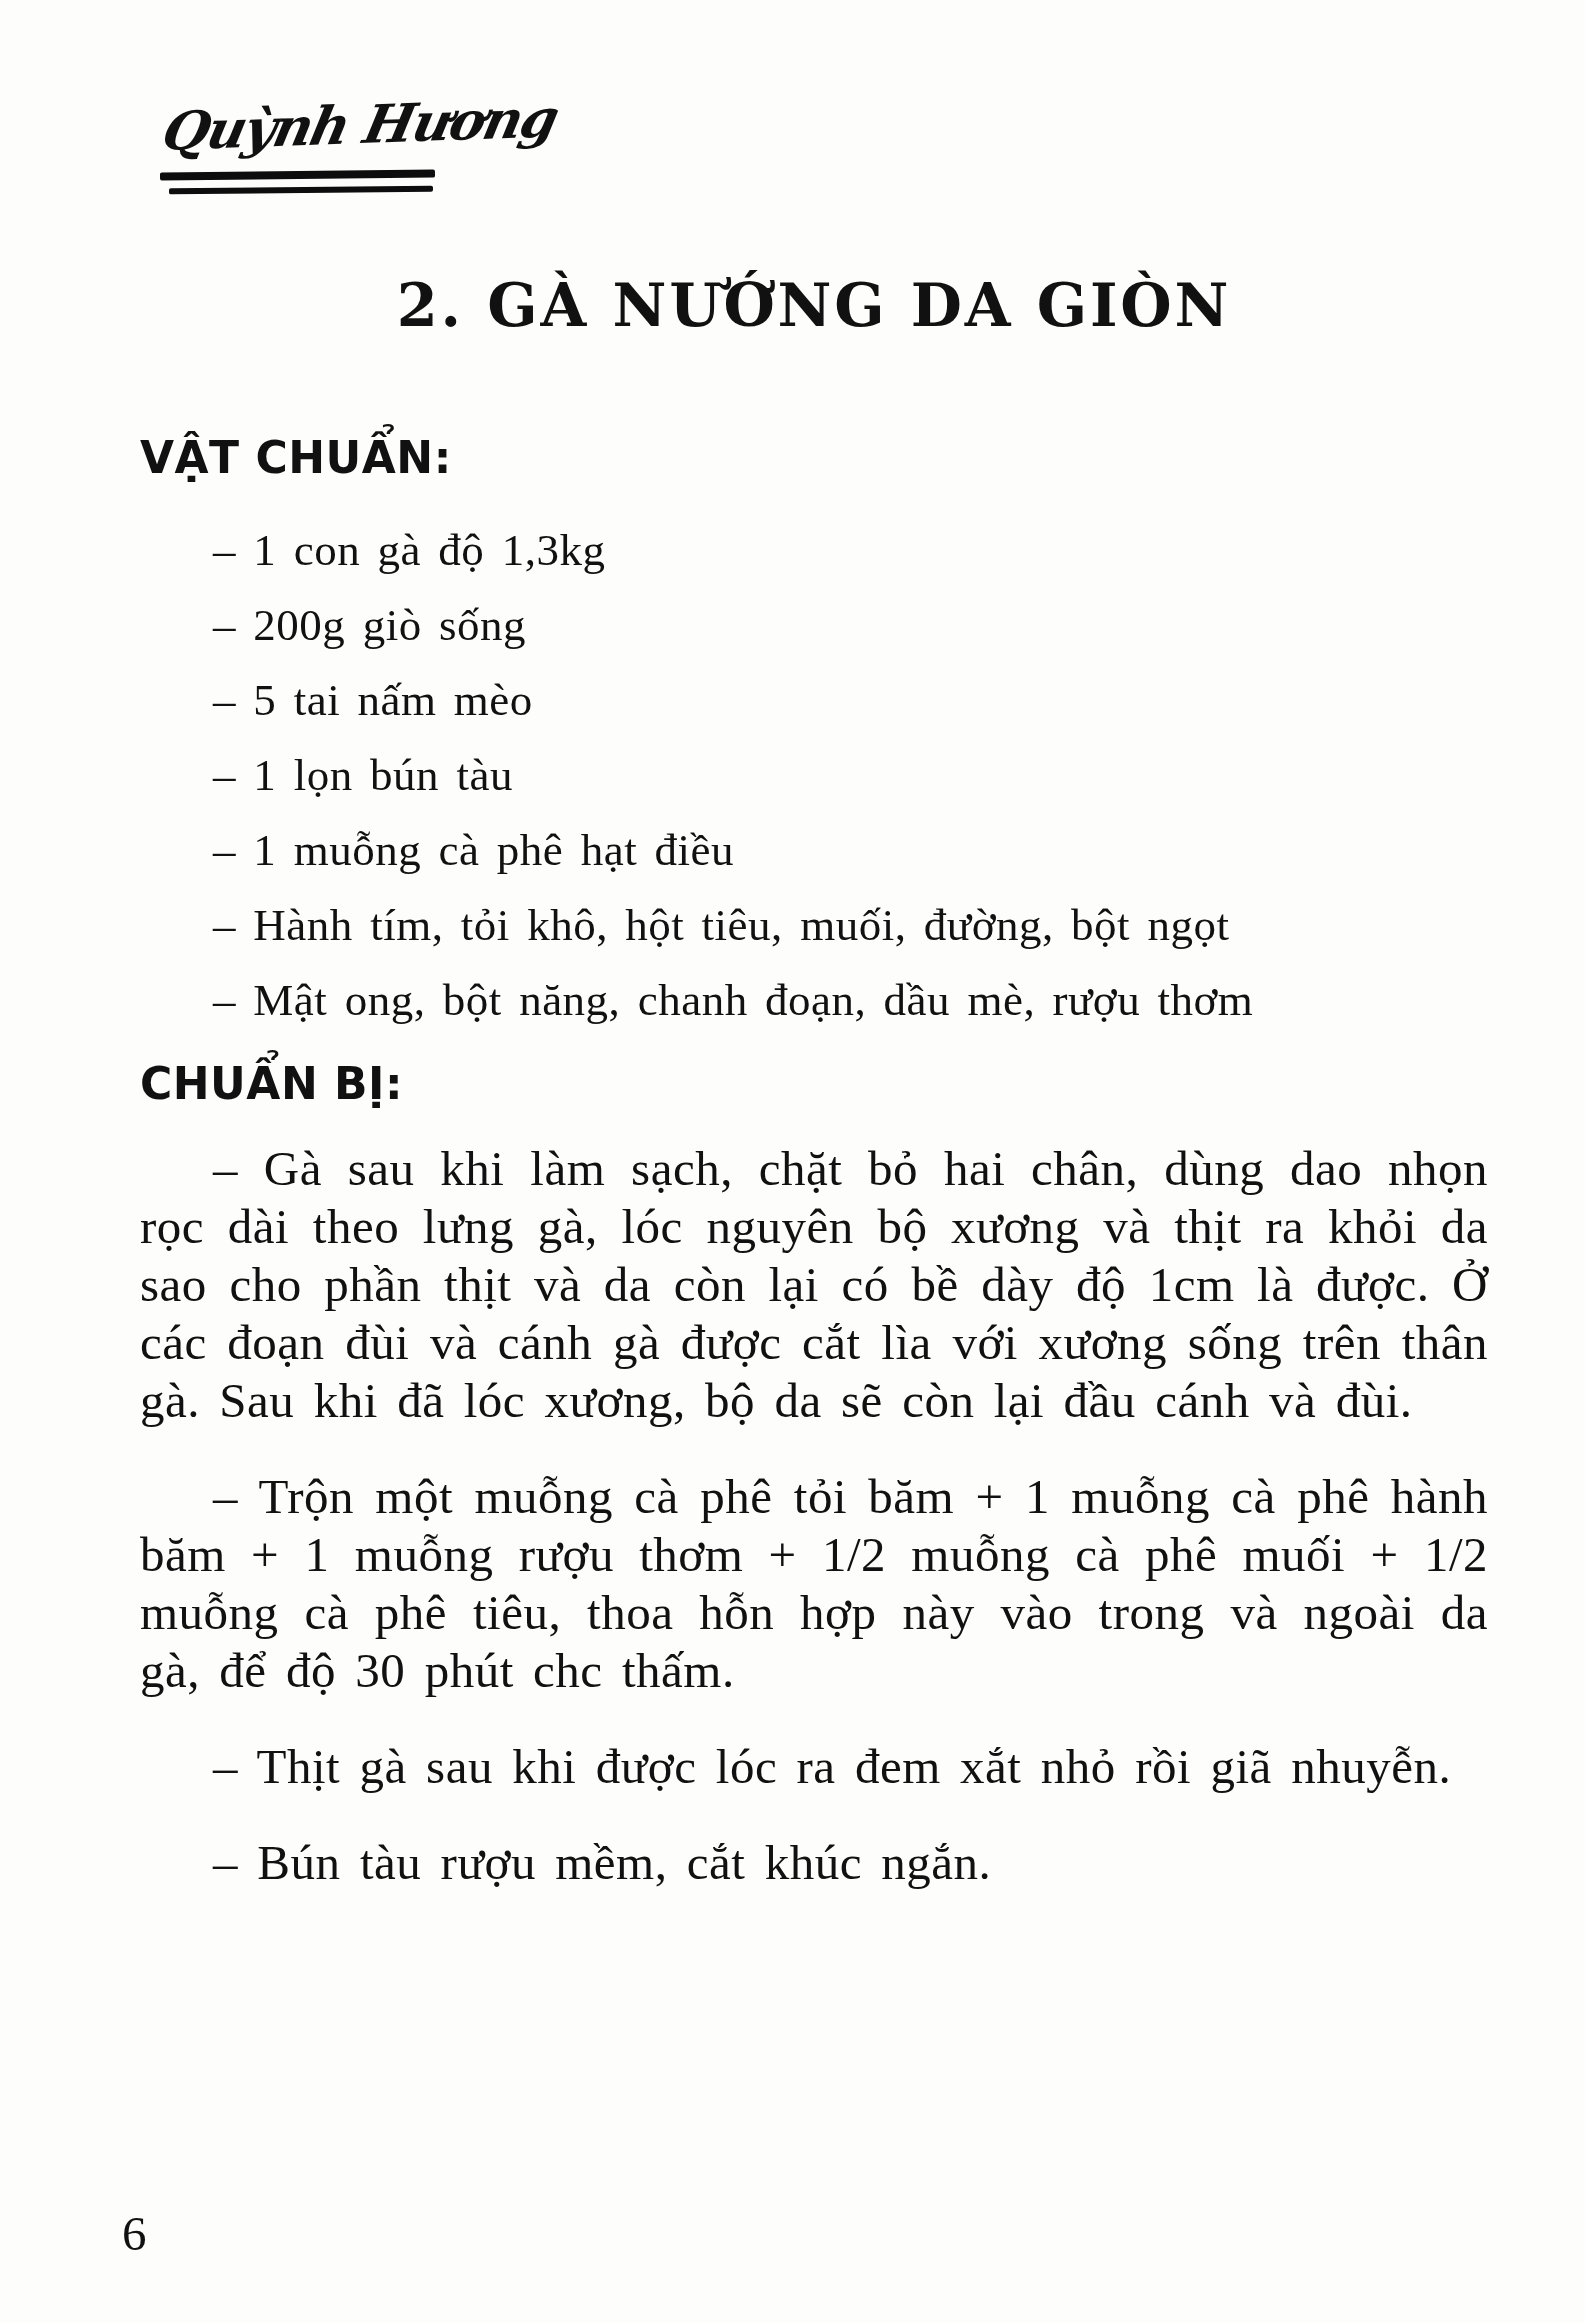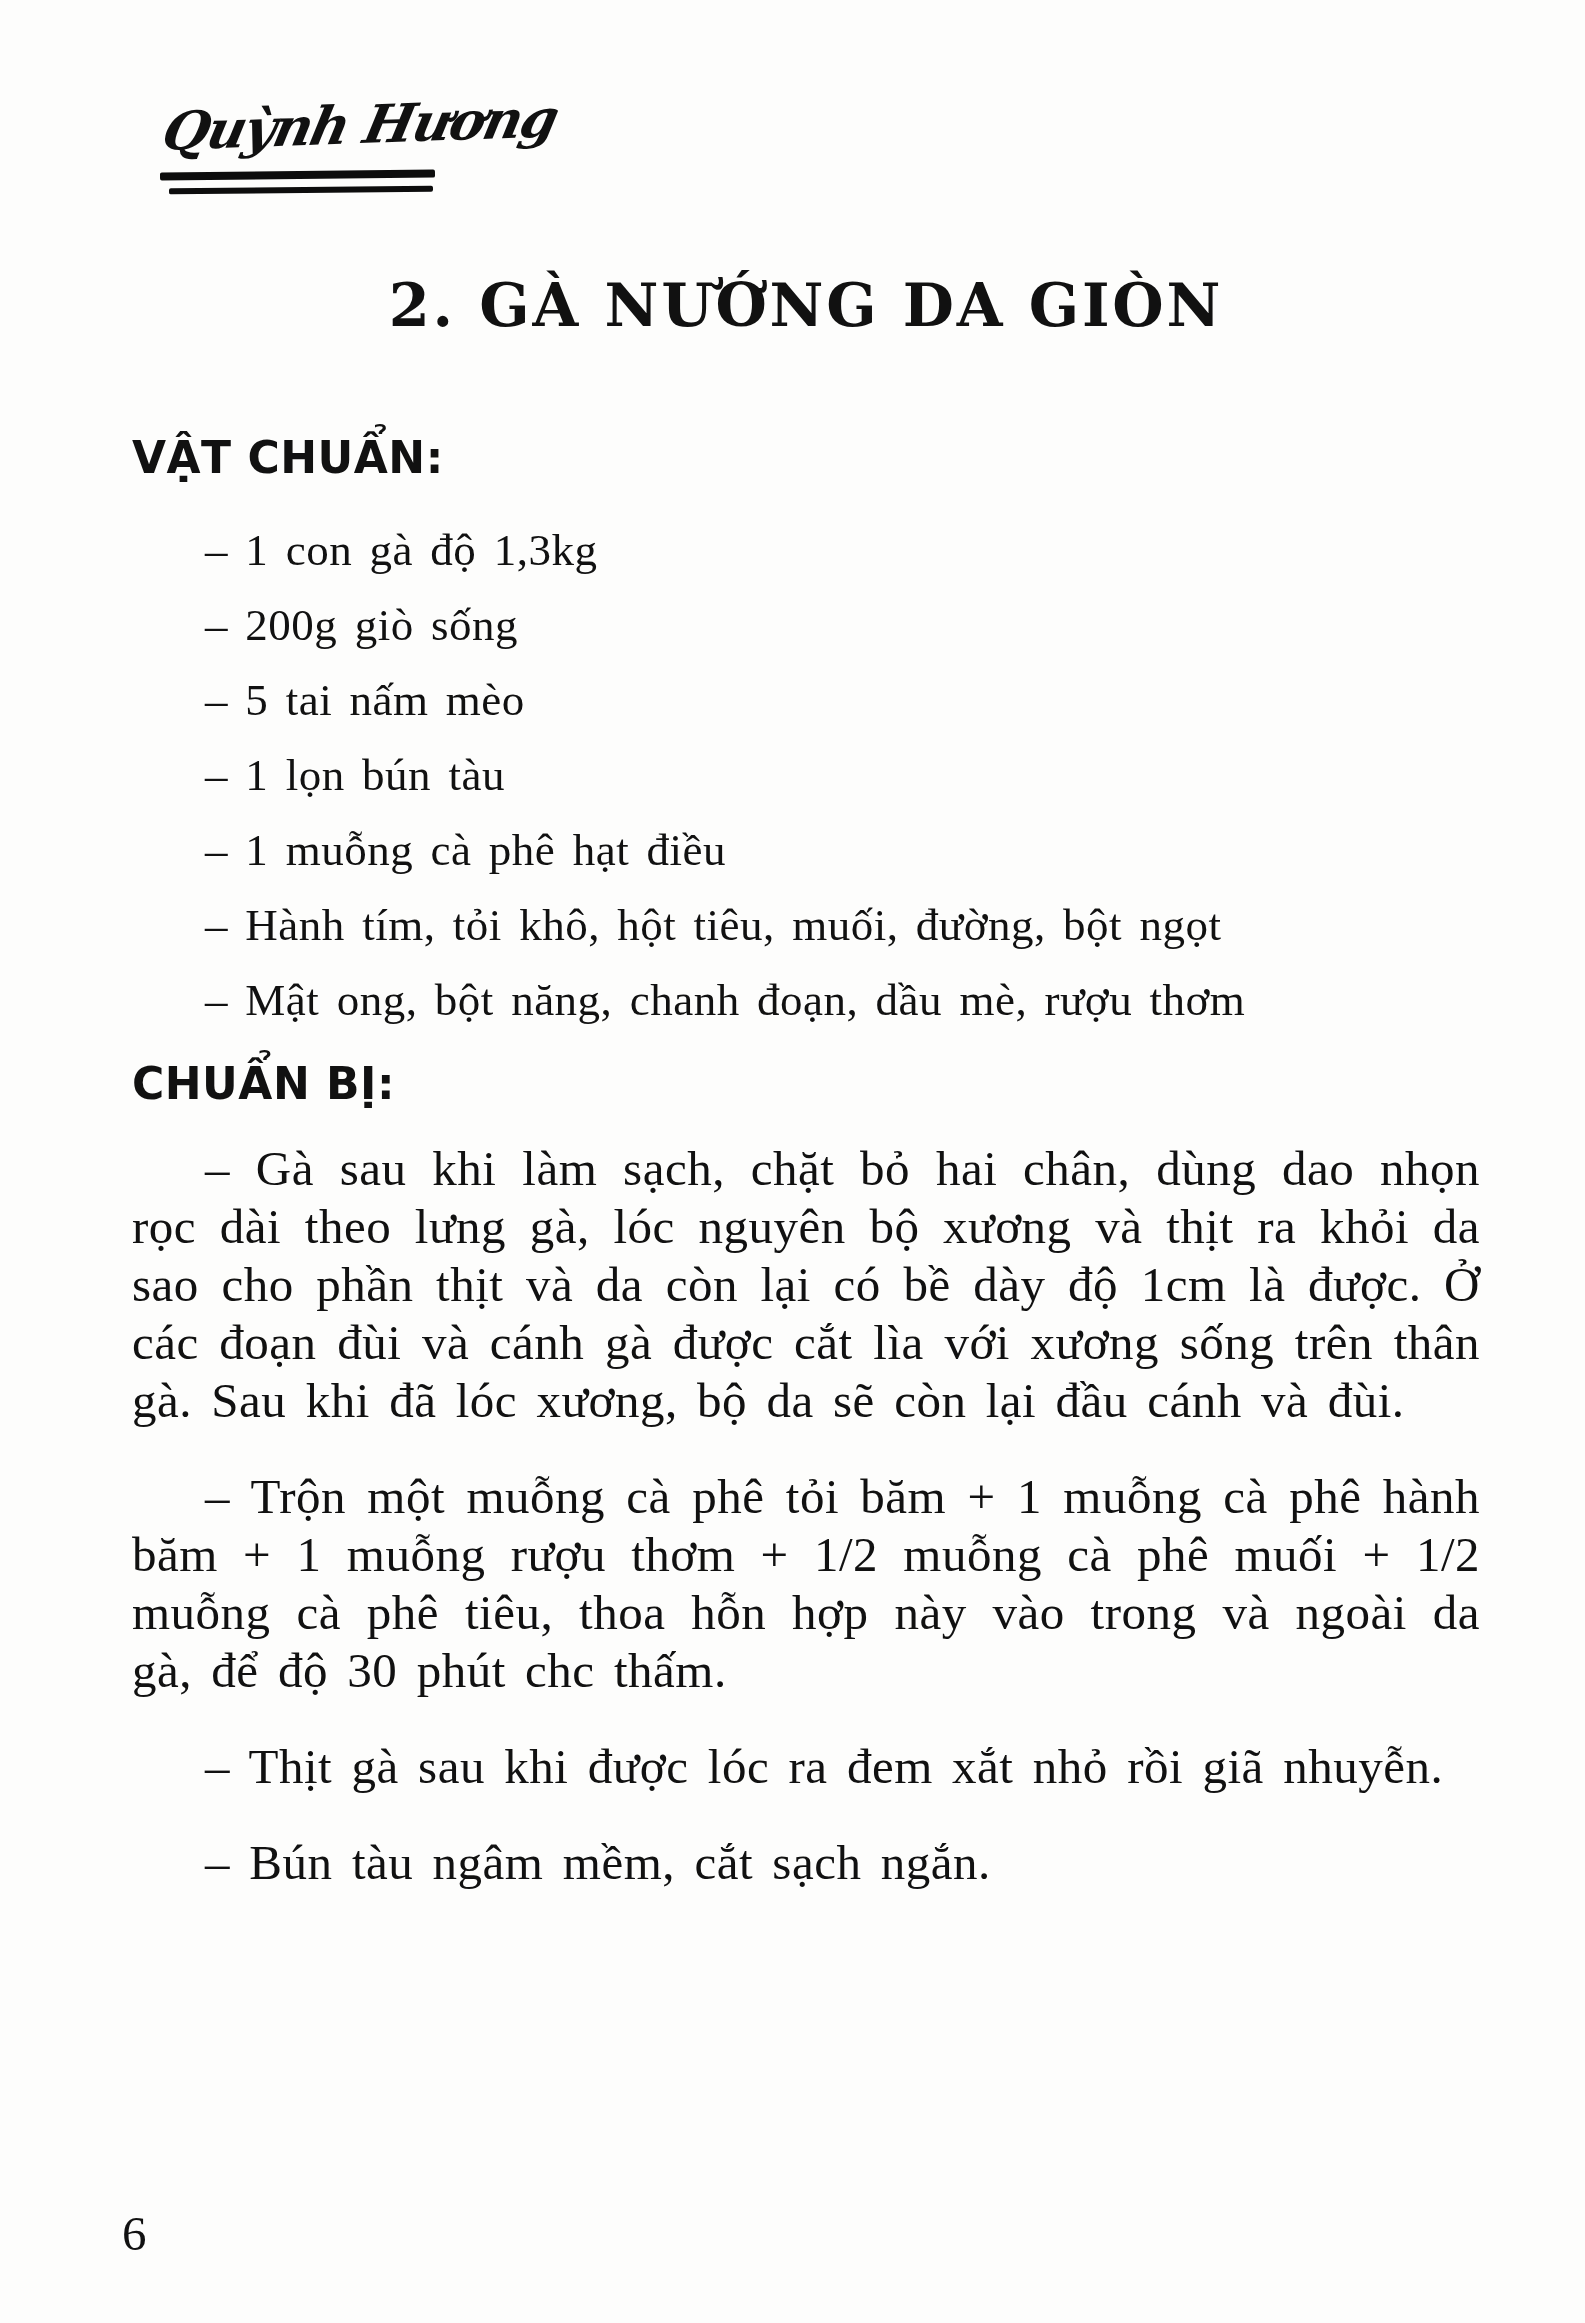--- a/index.html
+++ b/index.html
@@ -23,21 +23,21 @@
     transform:skewX(-14deg) rotate(-2deg);
     transform-origin:left bottom;
     letter-spacing:-1.9px;
     white-space:nowrap;
   }
   .sig-line{background:#0d0d0d;border-radius:1.9px;}
   .sig-line-1{width:275px;height:7.5px;margin-top:13px;margin-left:1.9px;transform:rotate(-0.6deg);}
   .sig-line-2{width:264px;height:5.6px;margin-top:8.5px;margin-left:11.3px;transform:rotate(-0.6deg);}
   
   .content{
-    position:absolute;left:132px;top:0;width:1348px;
+    position:absolute;left:140px;top:0;width:1348px;
   }
   .title{
     margin:271px 0 0 0;
     text-align:center;
     font-family:"DejaVu Serif", serif;
     font-weight:bold;
     font-size:59px;line-height:1.2;
     letter-spacing:2.8px;
     white-space:nowrap;
   }
@@ -104,21 +104,21 @@
       <li>– Hành tím, tỏi khô, hột tiêu, muối, đường, bột ngọt</li>
       <li>– Mật ong, bột năng, chanh đoạn, dầu mè, rượu thơm</li>
     </ul>
 
     <h2 class="section-heading heading-preparation">CHUẨN BỊ:</h2>
 
     <div class="steps">
       <p>– Gà sau khi làm sạch, chặt bỏ hai chân, dùng dao nhọn rọc dài theo lưng gà, lóc nguyên bộ xương và thịt ra khỏi da sao cho phần thịt và da còn lại có bề dày độ 1cm là được. Ở các đoạn đùi và cánh gà được cắt lìa với xương sống trên thân gà. Sau khi đã lóc xương, bộ da sẽ còn lại đầu cánh và đùi.</p>
       <p>– Trộn một muỗng cà phê tỏi băm + 1 muỗng cà phê hành băm + 1 muỗng rượu thơm + 1/2 muỗng cà phê muối + 1/2 muỗng cà phê tiêu, thoa hỗn hợp này vào trong và ngoài da gà, để độ 30 phút chc thấm.</p>
       <p>– Thịt gà sau khi được lóc ra đem xắt nhỏ rồi giã nhuyễn.</p>
-      <p>– Bún tàu ngâm mềm, cắt sạch ngắn.</p>
+      <p>– Bún tàu rượu mềm, cắt khúc ngắn.</p>
     </div>
 
   </div>
 
   <div class="page-number">6</div>
 
 </div>
 
 
 </body></html>

